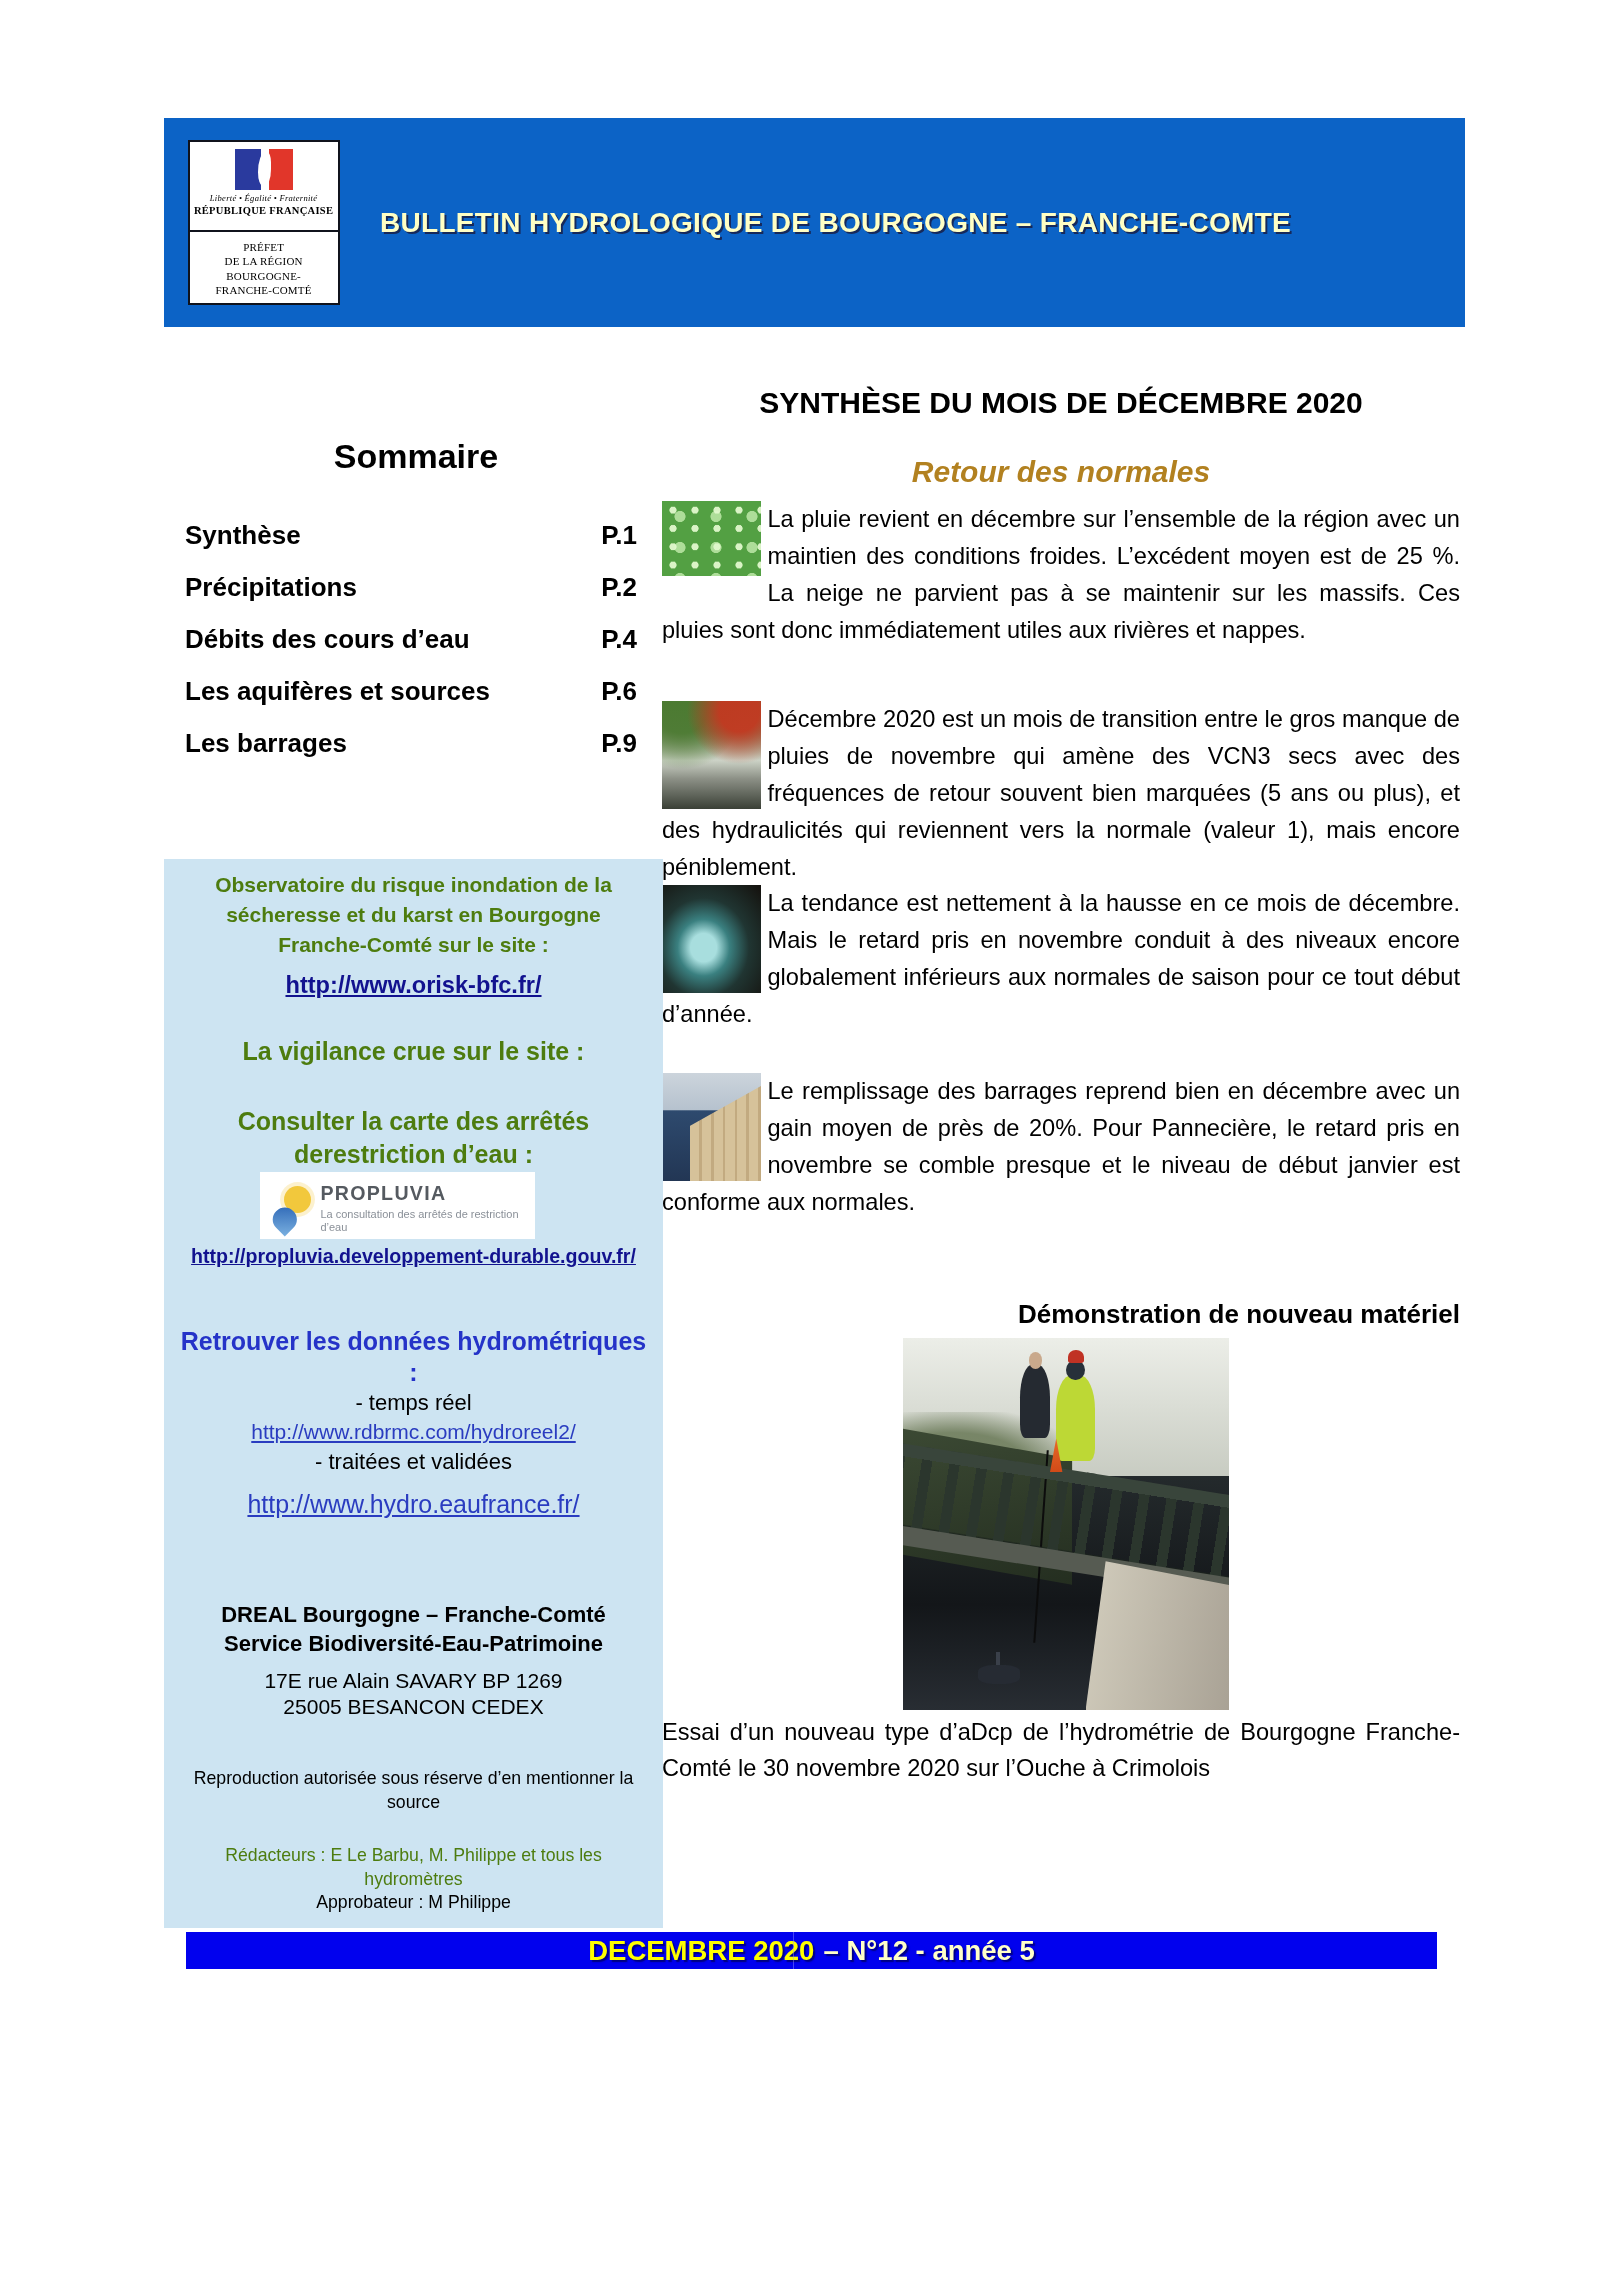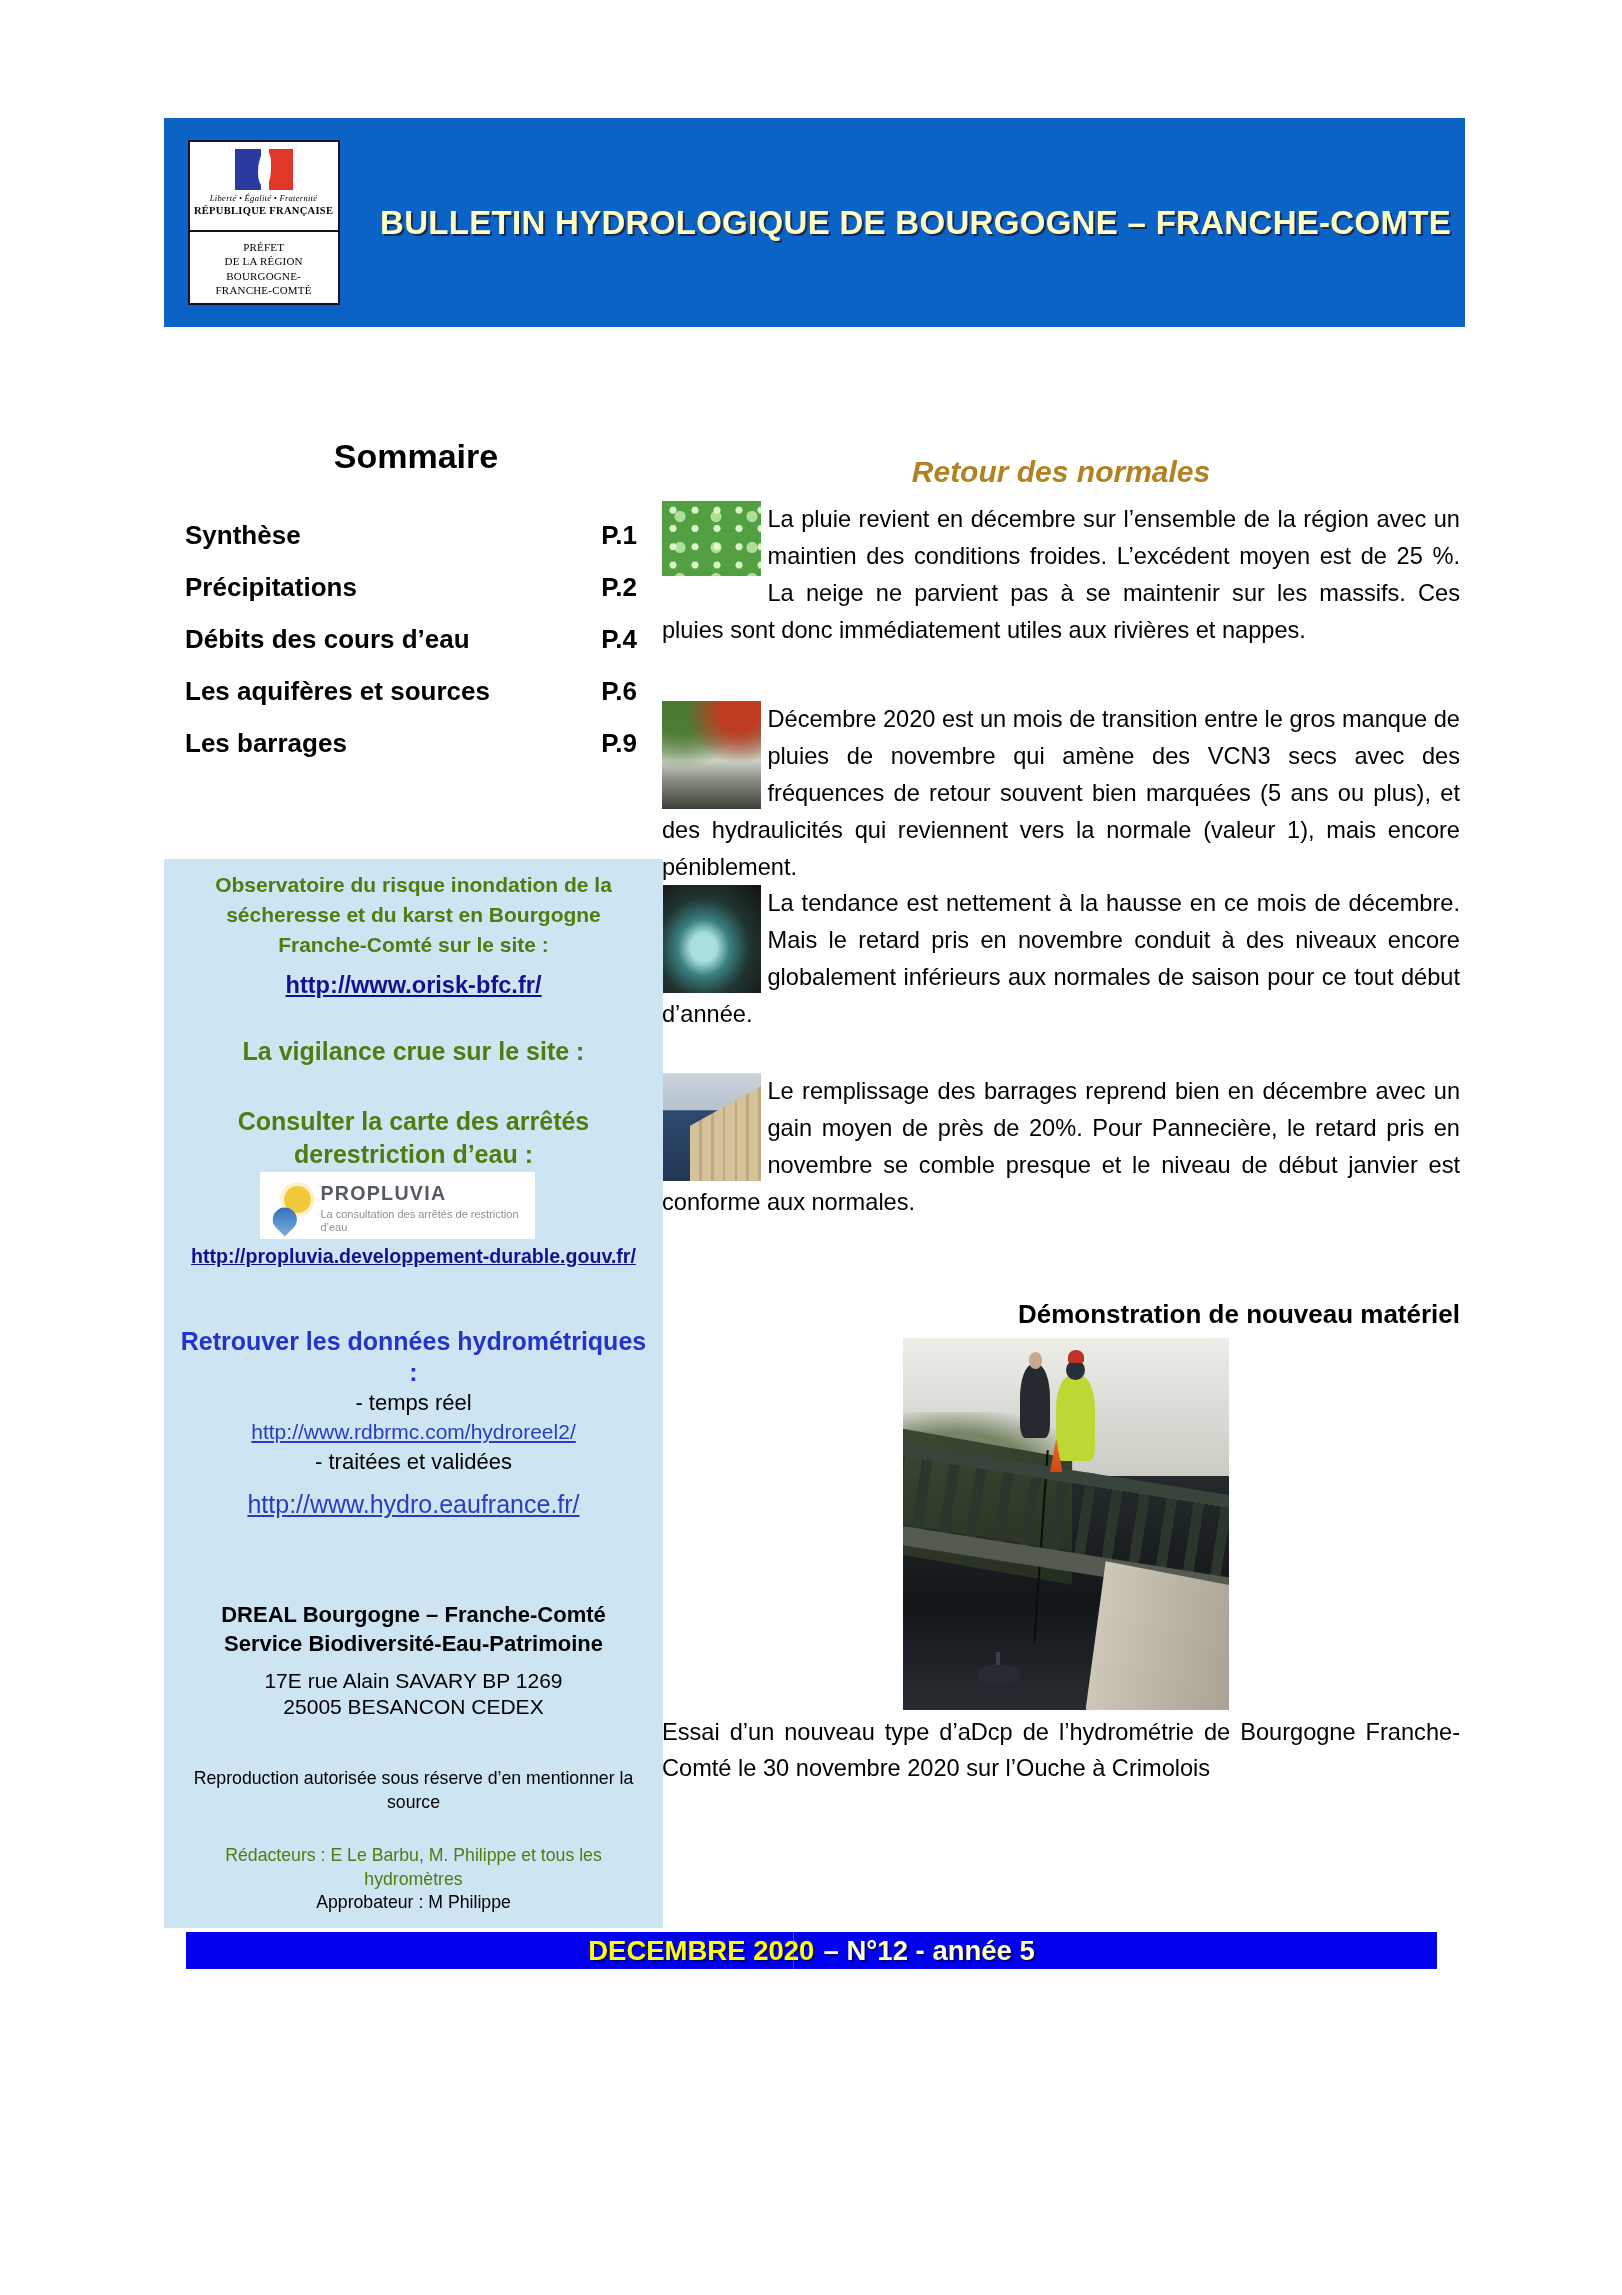--- a/index.html
+++ b/index.html
@@ -24,21 +24,21 @@
   .flag .w{width:14%;background:#ffffff;}
   .flag .r{width:41%;background:#e1362a;}
   .flag:after{content:"";position:absolute;left:40%;top:8%;width:22%;height:84%;
     background:#ffffff;border-radius:60% 30% 50% 40%;}
   .motto{font-style:italic;font-size:8.5px;margin-top:3.9px;letter-spacing:0.3px;}
   .republic{font-weight:bold;font-size:10.5px;letter-spacing:0.3px;margin-top:1.3px;}
   .logo-bottom{padding-top:7.9px;font-size:11px;line-height:14.4px;letter-spacing:0.2px;}
   .header-title{
     position:absolute;left:216px;right:13px;top:0;height:100%;
     display:flex;align-items:center;
-    font-size:33px;font-weight:bold;color:#ffffc4;letter-spacing:0.3px;
+    font-size:28px;font-weight:bold;color:#ffffc4;letter-spacing:0.3px;
     text-shadow:2px 2px 0 rgba(25,30,70,.85);
   }
   
   .toc-title{
     position:absolute;left:164px;top:437px;width:504px;text-align:center;
     font-size:34px;font-weight:bold;
   }
   .toc{position:absolute;left:185px;top:509px;width:452px;}
   .toc-row{display:flex;justify-content:space-between;height:52px;align-items:center;
     font-size:26px;font-weight:bold;}
@@ -213,20 +213,21 @@
     <div class="toc-row">
       <span>Les aquifères et sources</span>
       <span>P.6</span>
     </div>
     <div class="toc-row">
       <span>Les barrages</span>
       <span>P.9</span>
     </div>
   </div>
 
+  <div class="main-title">SYNTHÈSE DU MOIS DE DÉCEMBRE 2020</div>
   <div class="sub-title">Retour des normales</div>
 
   <p class="para para-1">
     <span class="thumb thumb-drops"></span>
     <span>La pluie revient en décembre sur l’ensemble de la région avec un maintien des conditions froides. L’excédent moyen est de 25 %. La neige ne parvient pas à se maintenir sur les massifs. Ces pluies sont donc immédiatement utiles aux rivières et nappes.</span>
   </p>
   <p class="para para-2">
     <span class="thumb thumb-autumn"></span>
     <span>Décembre 2020 est un mois de transition entre le gros manque de pluies de novembre qui amène des VCN3 secs avec des fréquences de retour souvent bien marquées (5 ans ou plus), et des hydraulicités qui reviennent vers la normale (valeur 1), mais encore péniblement.</span>
   </p>

